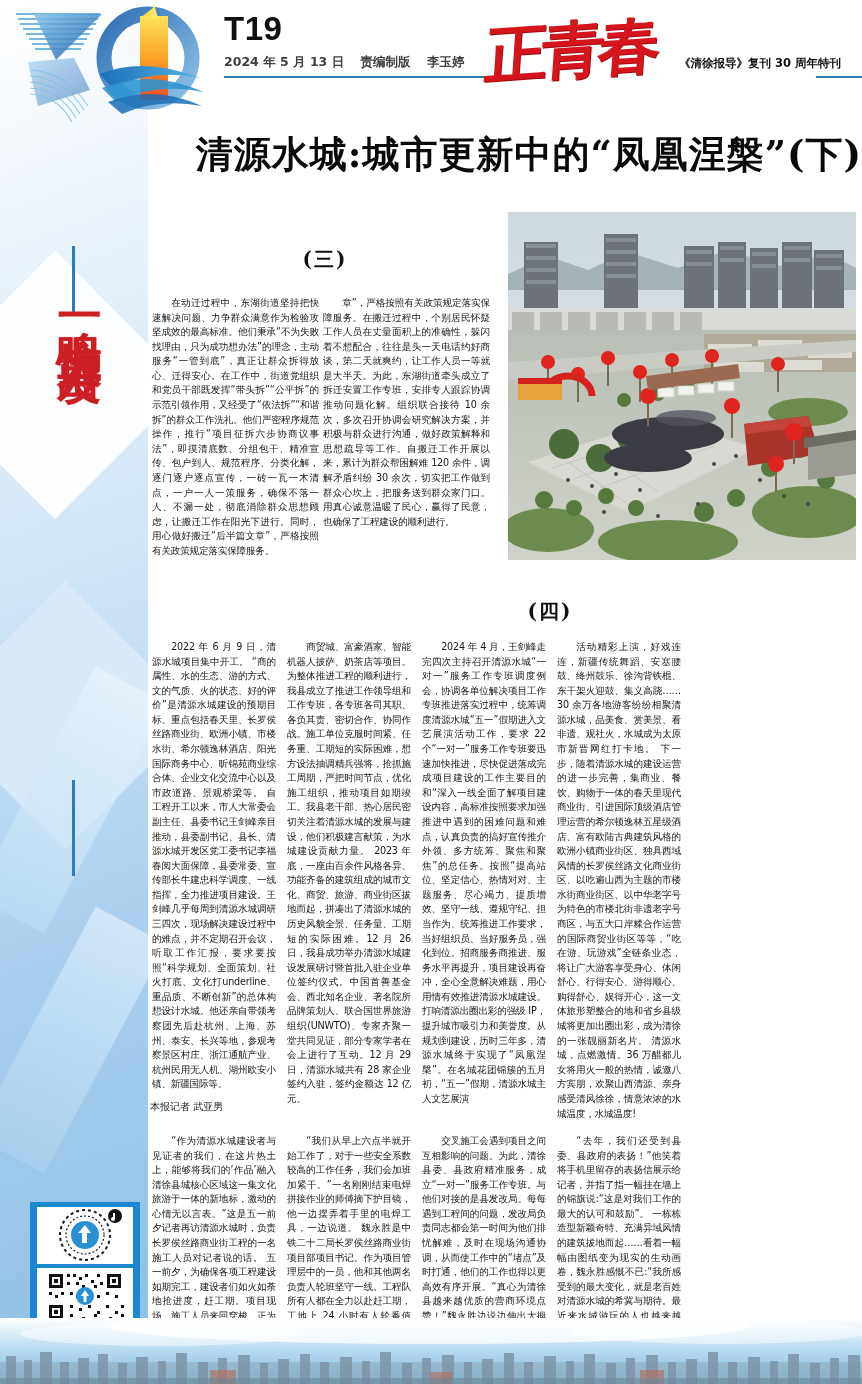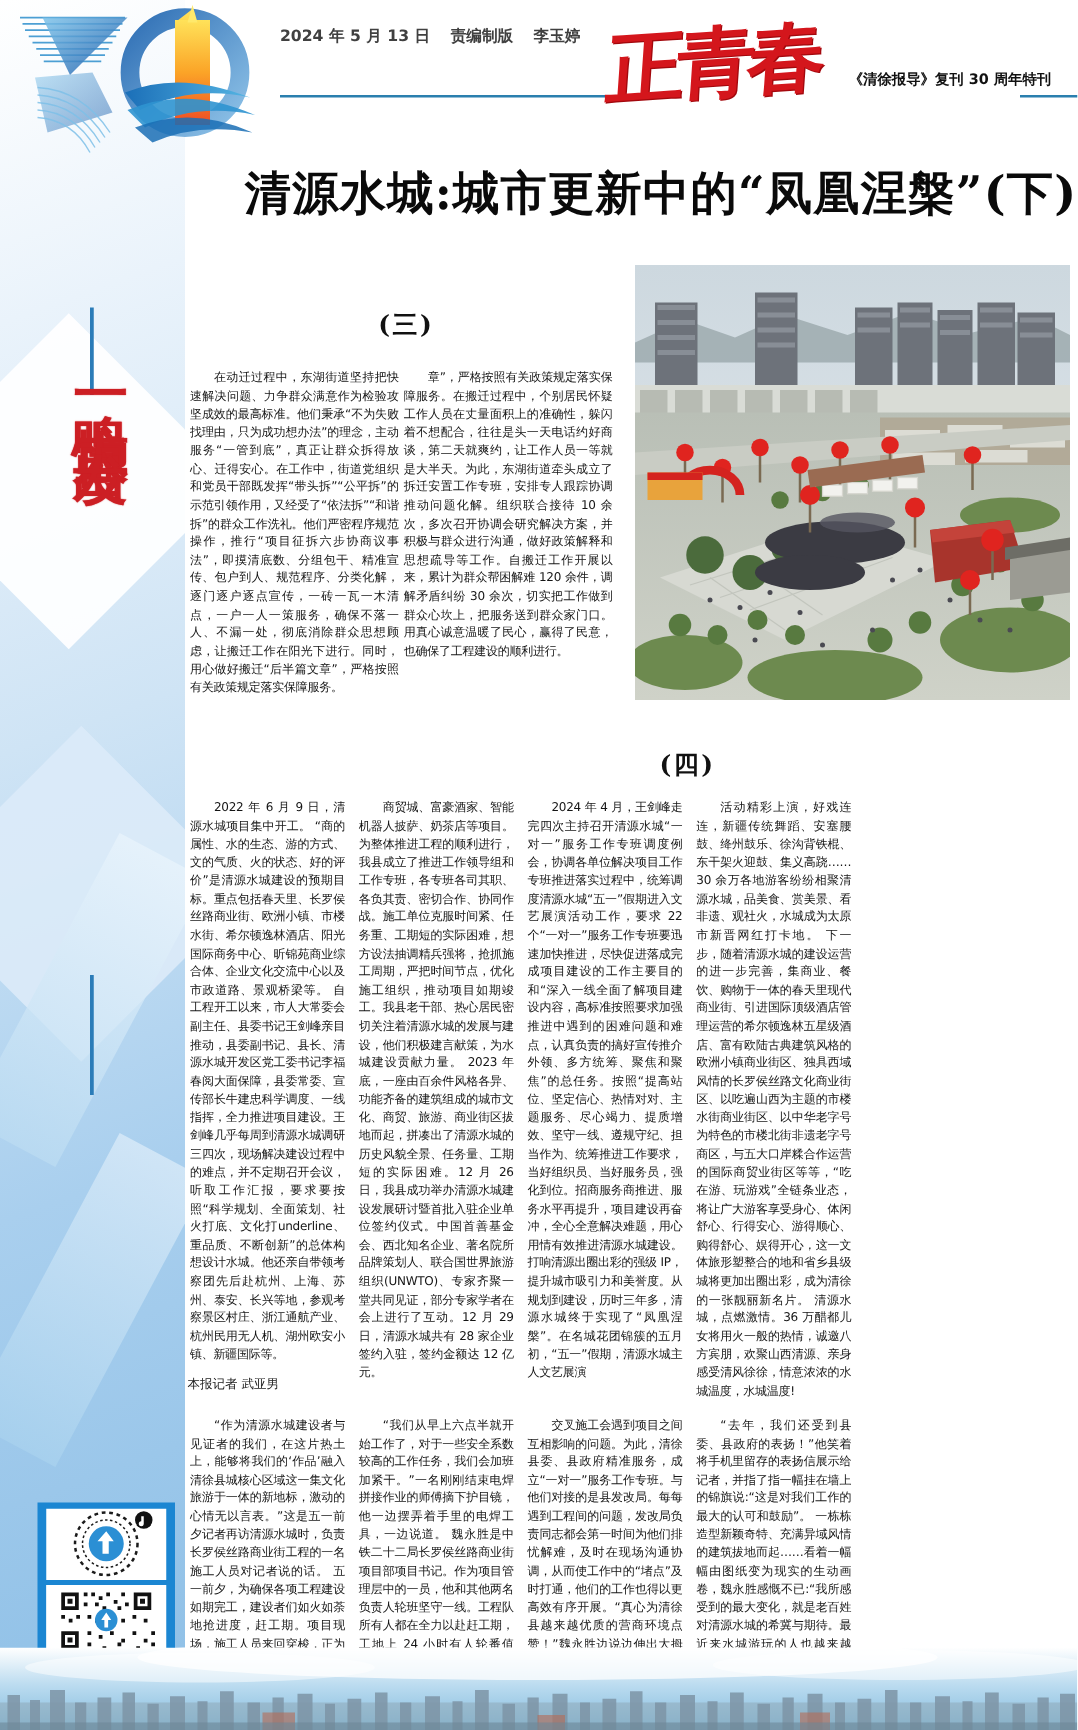--- a/index.html
+++ b/index.html
@@ -222,20 +222,21 @@
       <path d="M150 2 L146 16 L154 16 Z" fill="#ffe96b"></path>
 
       <path d="M96 72 Q140 54 196 76 Q150 66 108 86 Z" fill="url(#gwave)"></path>
       <path d="M98 86 Q146 66 200 90 Q152 80 112 100 Z" fill="#2f93d0" opacity=".9"></path>
       <path d="M104 100 Q150 82 198 104 Q154 96 118 112 Z" fill="#1a6fb5" opacity=".85"></path>
     </svg>
   </div>
 
   <div class="masthead">
     <div class="mh-left">
+      <div class="mh-t19">T19</div>
       <div class="mh-meta">
         <span>2024 年 5 月 13 日</span>
         <span>责编制版</span>
         <span>李玉婷</span>
       </div>
     </div>
     <div class="mh-rule"></div>
     <div class="mh-rule2"></div>
     <div class="zqc">正青春</div>
     <div class="redbox-sub">《清徐报导》复刊 30 周年特刊</div>

